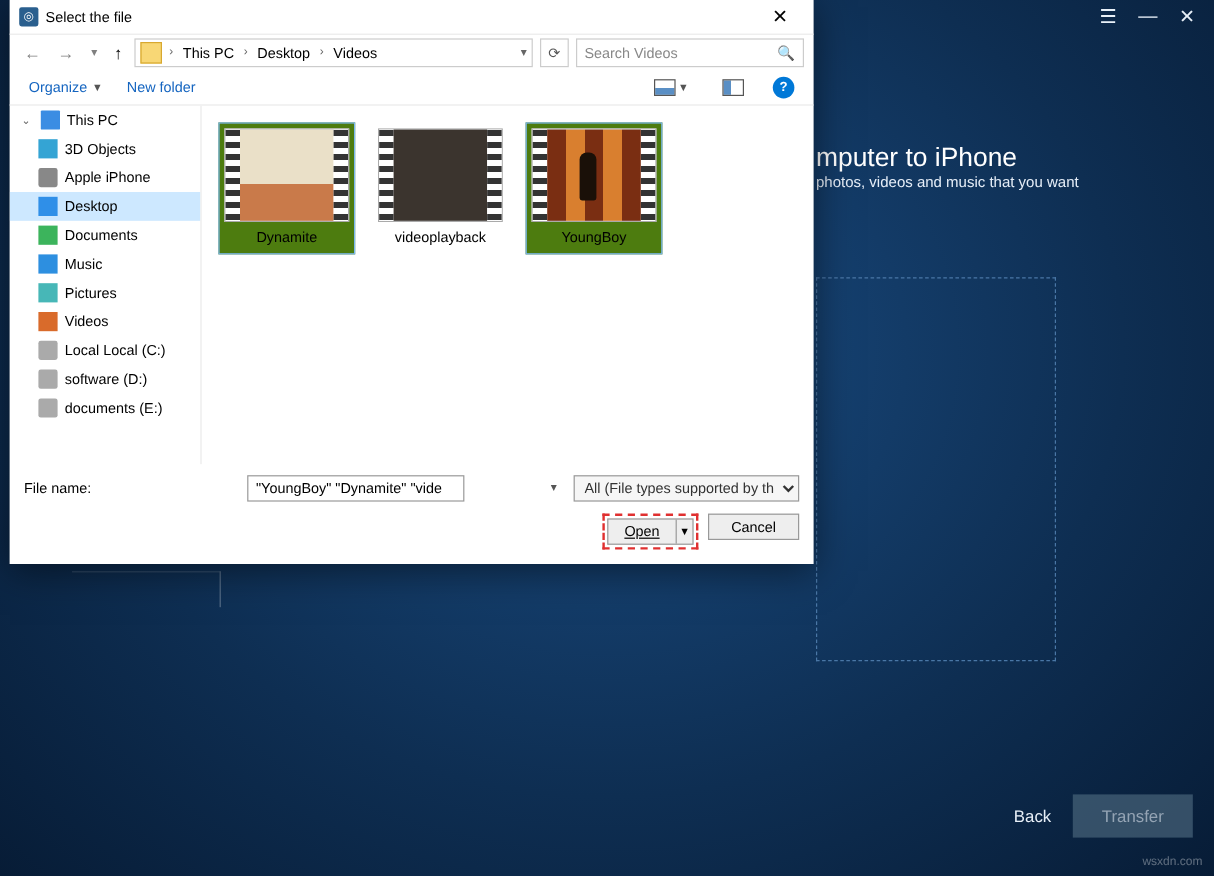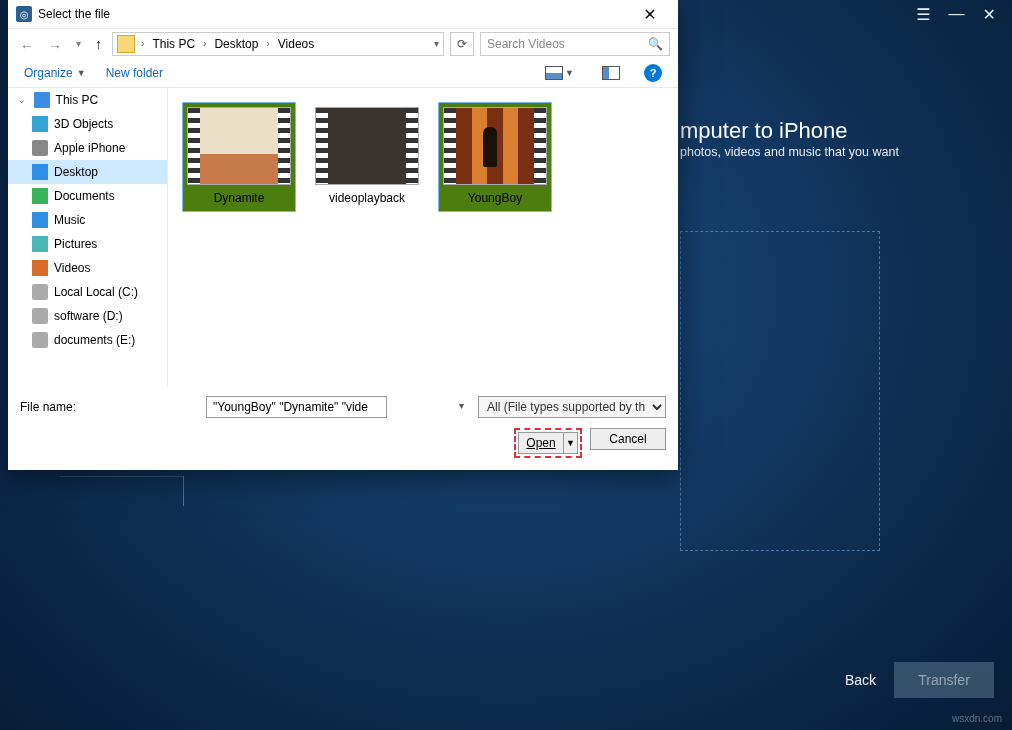--- a/index.html
+++ b/index.html
@@ -124,21 +124,21 @@
 .fn-input-wrap { position: relative; flex: 1;}
 .fn-input-wrap::after { content: "▾"; position: absolute; right: 6px; top: 4px; font-size: 10px; color: #555; pointer-events: none;}
 .ft-select { width: 188px; height: 22px; border: 1px solid #999; font-size: 12px; padding: 0 4px; background: #f6f6f6; color: #333;}
 .btn-row { display: flex; justify-content: flex-end; gap: 8px; }
 .open-wrap {
   border: 2px dashed #e03030; padding: 2px; display: inline-flex;
 }
 .btn-open, .btn-cancel {
   height: 22px; border: 1px solid #999; background: #eee; font-size: 12px; cursor: default;
 }
-.btn-open { width: 60px; display:flex;}
+.btn-open { width: 72px; display:flex;}
 .btn-open .lbl { flex:1; display:flex;align-items:center;justify-content:center; text-decoration: underline; text-decoration-color: transparent; position:relative;}
 .btn-open .lbl span { text-decoration: underline; text-underline-offset: 1px;}
 .btn-open .split { width:14px; border-left:1px solid #999; display:flex;align-items:center;justify-content:center; font-size:9px;}
 .btn-cancel { width: 76px; }
 
 .watermark { position:absolute; bottom:6px; right:10px; color:rgba(255,255,255,0.35); font-size:10px;}
 
 
 .ic-pc{background:#3b8de3;border-radius:1px;}
 .ic-3d{background:#34a4d4;}

